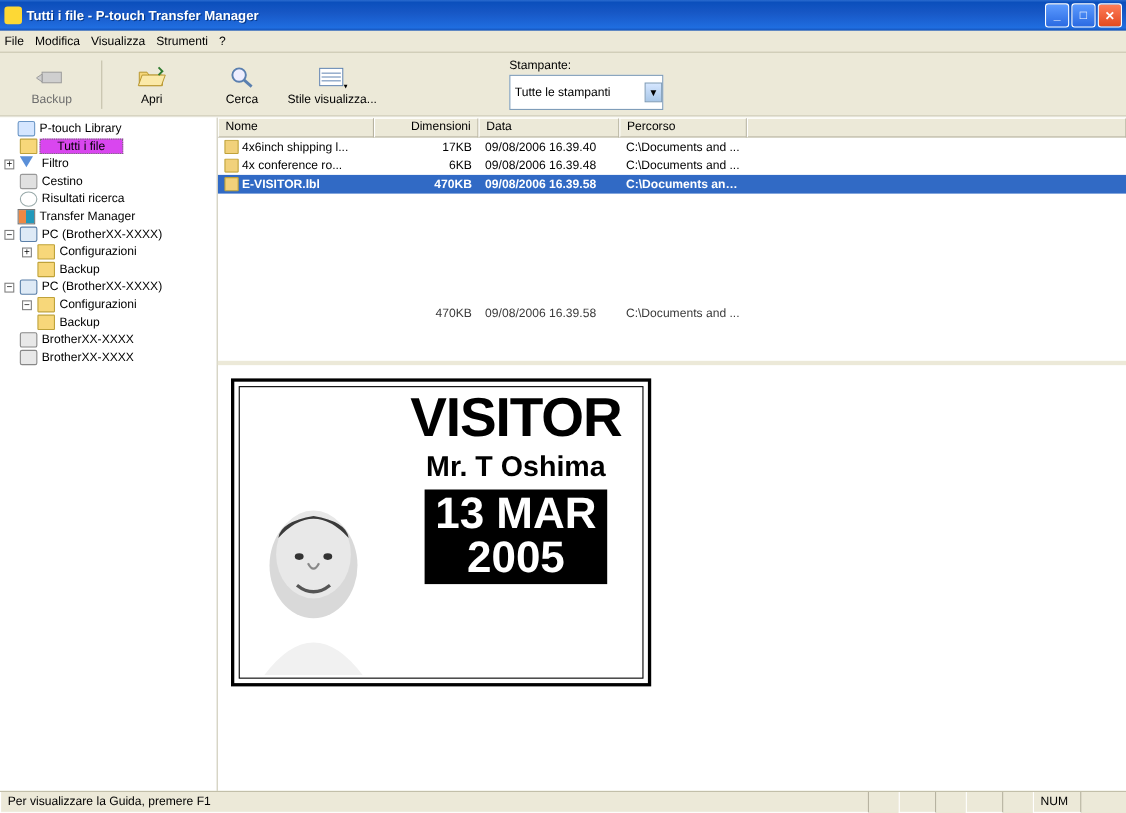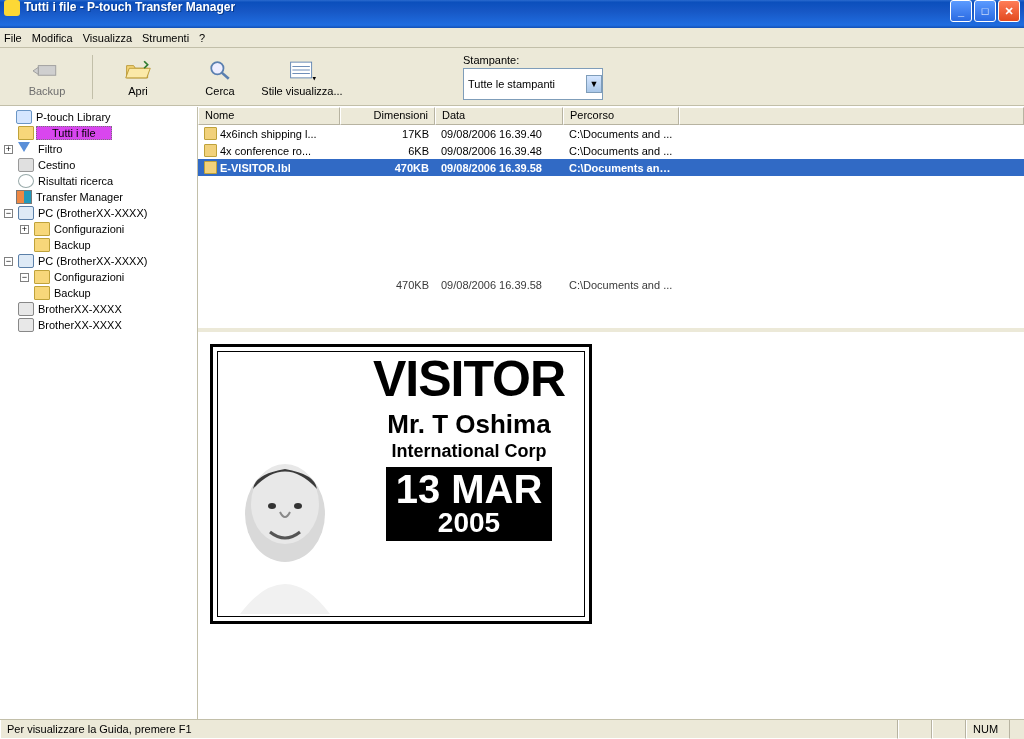--- a/index.html
+++ b/index.html
@@ -13,21 +13,21 @@
     flex-direction: column;
     width: 1024px;
     height: 739px;
     overflow: hidden;
   }
   
   .titlebar {
     background: linear-gradient(to bottom, #2a6bcf, #0b4fbc 8%, #1757c5 40%, #1f6de0 90%, #1350b5);
     height: 28px;
     display: flex;
-    align-items: flex-start;
+    align-items: center;
     color: #fff;
     padding: 0 4px;
   }
   .titlebar-icon {
     width: 16px; height: 16px;
     margin-right: 4px;
     background: #fdd835;
     border-radius: 3px;
     display: inline-block;
   }
@@ -236,30 +236,31 @@
   .corp    { font-family: Arial, sans-serif; font-size: 18px; font-weight: bold; margin-top: 1px; }
   .datebox {
     margin-top: 5px;
     background: #000; color: #fff;
     padding: 2px 10px 4px 10px;
     font-family: Arial, sans-serif; font-weight: bold;
     display: flex; flex-direction: column; align-items: center;
     line-height: 1;
   }
   .dateline1 { font-size: 40px; }
-  .dateline2 { font-size: 28px; }
+  .dateline2 { font-size: 40px; }
 
   
   .statusbar {
     height: 20px;
     background: #ece9d8;
     border-top: 1px solid #c2bfa9;
     display: flex;
     align-items: center;
     font-size: 11px;
+    gap: 27px;
   }
   .status-seg { padding: 0 6px; border: 1px solid #fff; border-right-color: #b7b3a1; border-top: none; height: 100%; display: flex; align-items: center; }
   .status-seg.main { flex: 1; }
   .status-seg.small { width: 34px; }
   .status-seg.num { width: 44px; }
   .statusbar .grip { width: 14px; }
 
   
   .svg-icon { width: 28px; height: 24px; }
 </style>
@@ -470,21 +471,20 @@
               <path d="M33 45 Q65 10 97 45 Q95 30 65 25 Q35 30 33 45" fill="#3a3a3a"></path>
               <ellipse cx="52" cy="62" rx="4" ry="3" fill="#333"></ellipse>
               <ellipse cx="78" cy="62" rx="4" ry="3" fill="#333"></ellipse>
               <path d="M50 88 Q65 100 80 88" stroke="#555" stroke-width="3" fill="none"></path>
               <path d="M60 68 Q65 78 70 68" stroke="#888" stroke-width="2" fill="none"></path>
             </svg>
           </div>
           <div class="lp-right">
             <div class="visitor">VISITOR</div>
             <div class="person">Mr. T Oshima</div>
-            <div class="corp">International Corp</div>
             <div class="datebox">
               <span class="dateline1">13 MAR</span>
               <span class="dateline2">2005</span>
             </div>
           </div>
         </div>
       </div>
     </div>
   </div>
 </div>

